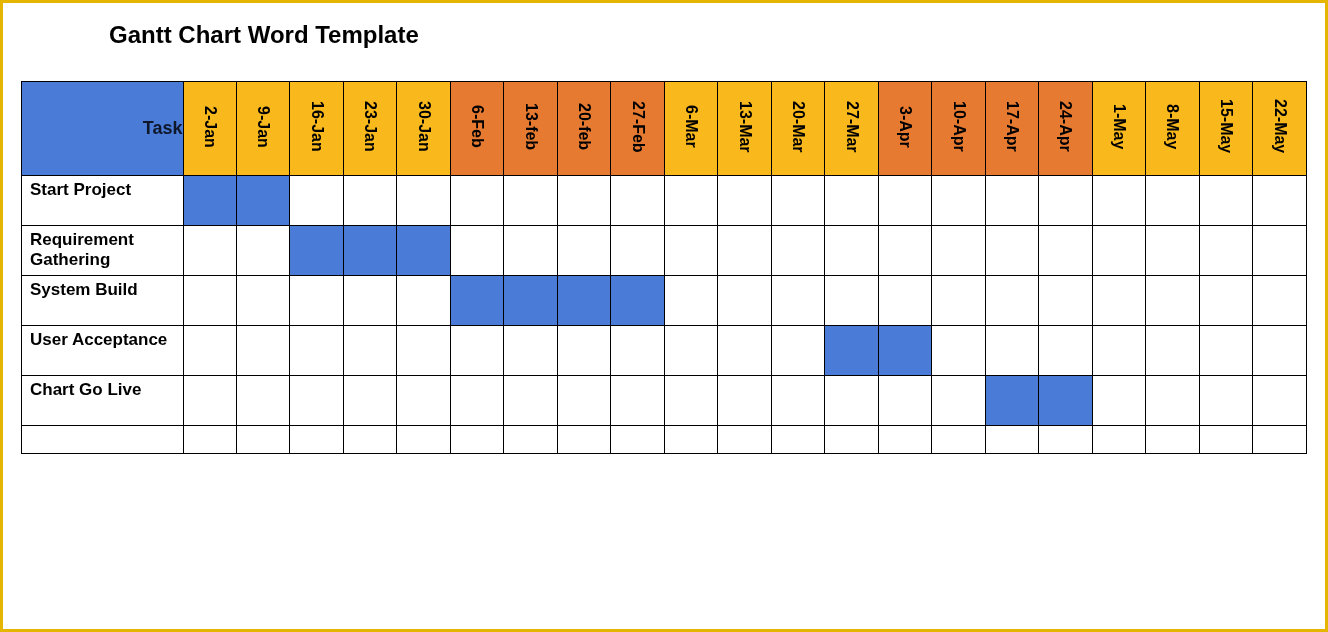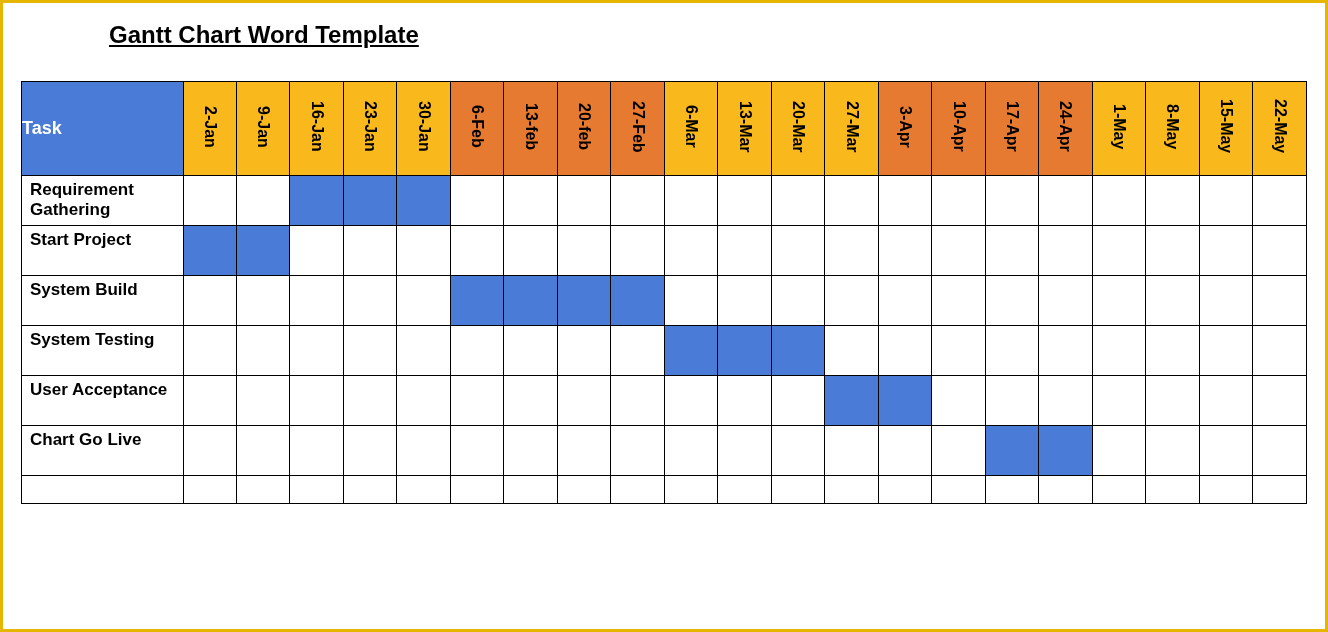--- a/index.html
+++ b/index.html
@@ -7,41 +7,40 @@
       font-family: Arial, sans-serif;
       background: #fff;
       width: 1328px;
       height: 632px;
       border: 3px solid #e5b500;
       padding: 18px;
     }
     .title {
       font-size: 24px;
       font-weight: bold;
-      text-decoration: underline;
       margin-left: 88px;
       margin-bottom: 32px;
       color: #000;
     }
     .gantt-table {
       border-collapse: collapse;
       width: 100%;
       table-layout: fixed;
     }
     .gantt-table th, .gantt-table td {
       border: 1px solid #000;
     }
     .task-header {
       width: 160px;
       background: #4a7bd6;
-      color: #ffffff;
+      color: #0f172a;
       font-weight: bold;
       font-size: 18px;
       height: 94px;
-      text-align: left;
+      text-align: right;
       vertical-align: middle;
     }
     .date-header {
       width: 53px;
       height: 94px;
       font-size: 16px;
       text-align: center;
       vertical-align: middle;
       position: relative;
     }
@@ -97,20 +96,44 @@
         <th class="date-header month-apr"><span class="vertical">17-Apr</span></th>
         <th class="date-header month-apr"><span class="vertical">24-Apr</span></th>
         <th class="date-header month-may"><span class="vertical">1-May</span></th>
         <th class="date-header month-may"><span class="vertical">8-May</span></th>
         <th class="date-header month-may"><span class="vertical">15-May</span></th>
         <th class="date-header month-may"><span class="vertical">22-May</span></th>
       </tr>
   </thead>
   <tbody id="body-rows">
       <tr>
+        <td class="task-cell">Start Project</td>
+        <td class="grid-cell filled"></td>
+        <td class="grid-cell filled"></td>
+        <td class="grid-cell"></td>
+        <td class="grid-cell"></td>
+        <td class="grid-cell"></td>
+        <td class="grid-cell"></td>
+        <td class="grid-cell"></td>
+        <td class="grid-cell"></td>
+        <td class="grid-cell"></td>
+        <td class="grid-cell"></td>
+        <td class="grid-cell"></td>
+        <td class="grid-cell"></td>
+        <td class="grid-cell"></td>
+        <td class="grid-cell"></td>
+        <td class="grid-cell"></td>
+        <td class="grid-cell"></td>
+        <td class="grid-cell"></td>
+        <td class="grid-cell"></td>
+        <td class="grid-cell"></td>
+        <td class="grid-cell"></td>
+        <td class="grid-cell"></td>
+      </tr>
+      <tr>
         <td class="task-cell">Requirement Gathering</td>
         <td class="grid-cell"></td>
         <td class="grid-cell"></td>
         <td class="grid-cell filled"></td>
         <td class="grid-cell filled"></td>
         <td class="grid-cell filled"></td>
         <td class="grid-cell"></td>
         <td class="grid-cell"></td>
         <td class="grid-cell"></td>
         <td class="grid-cell"></td>
@@ -121,81 +144,33 @@
         <td class="grid-cell"></td>
         <td class="grid-cell"></td>
         <td class="grid-cell"></td>
         <td class="grid-cell"></td>
         <td class="grid-cell"></td>
         <td class="grid-cell"></td>
         <td class="grid-cell"></td>
         <td class="grid-cell"></td>
       </tr>
       <tr>
-        <td class="task-cell">Start Project</td>
-        <td class="grid-cell filled"></td>
-        <td class="grid-cell filled"></td>
-        <td class="grid-cell"></td>
-        <td class="grid-cell"></td>
-        <td class="grid-cell"></td>
-        <td class="grid-cell"></td>
-        <td class="grid-cell"></td>
-        <td class="grid-cell"></td>
-        <td class="grid-cell"></td>
-        <td class="grid-cell"></td>
-        <td class="grid-cell"></td>
-        <td class="grid-cell"></td>
-        <td class="grid-cell"></td>
-        <td class="grid-cell"></td>
-        <td class="grid-cell"></td>
-        <td class="grid-cell"></td>
-        <td class="grid-cell"></td>
-        <td class="grid-cell"></td>
-        <td class="grid-cell"></td>
-        <td class="grid-cell"></td>
-        <td class="grid-cell"></td>
-      </tr>
-      <tr>
         <td class="task-cell">System Build</td>
         <td class="grid-cell"></td>
         <td class="grid-cell"></td>
         <td class="grid-cell"></td>
         <td class="grid-cell"></td>
         <td class="grid-cell"></td>
         <td class="grid-cell filled"></td>
         <td class="grid-cell filled"></td>
         <td class="grid-cell filled"></td>
         <td class="grid-cell filled"></td>
         <td class="grid-cell"></td>
         <td class="grid-cell"></td>
         <td class="grid-cell"></td>
-        <td class="grid-cell"></td>
-        <td class="grid-cell"></td>
-        <td class="grid-cell"></td>
-        <td class="grid-cell"></td>
-        <td class="grid-cell"></td>
-        <td class="grid-cell"></td>
-        <td class="grid-cell"></td>
-        <td class="grid-cell"></td>
-        <td class="grid-cell"></td>
-      </tr>
-      <tr>
-        <td class="task-cell">System Testing</td>
-        <td class="grid-cell"></td>
-        <td class="grid-cell"></td>
-        <td class="grid-cell"></td>
-        <td class="grid-cell"></td>
-        <td class="grid-cell"></td>
-        <td class="grid-cell"></td>
-        <td class="grid-cell"></td>
-        <td class="grid-cell"></td>
-        <td class="grid-cell"></td>
-        <td class="grid-cell filled"></td>
-        <td class="grid-cell filled"></td>
-        <td class="grid-cell filled"></td>
         <td class="grid-cell"></td>
         <td class="grid-cell"></td>
         <td class="grid-cell"></td>
         <td class="grid-cell"></td>
         <td class="grid-cell"></td>
         <td class="grid-cell"></td>
         <td class="grid-cell"></td>
         <td class="grid-cell"></td>
         <td class="grid-cell"></td>
       </tr>

